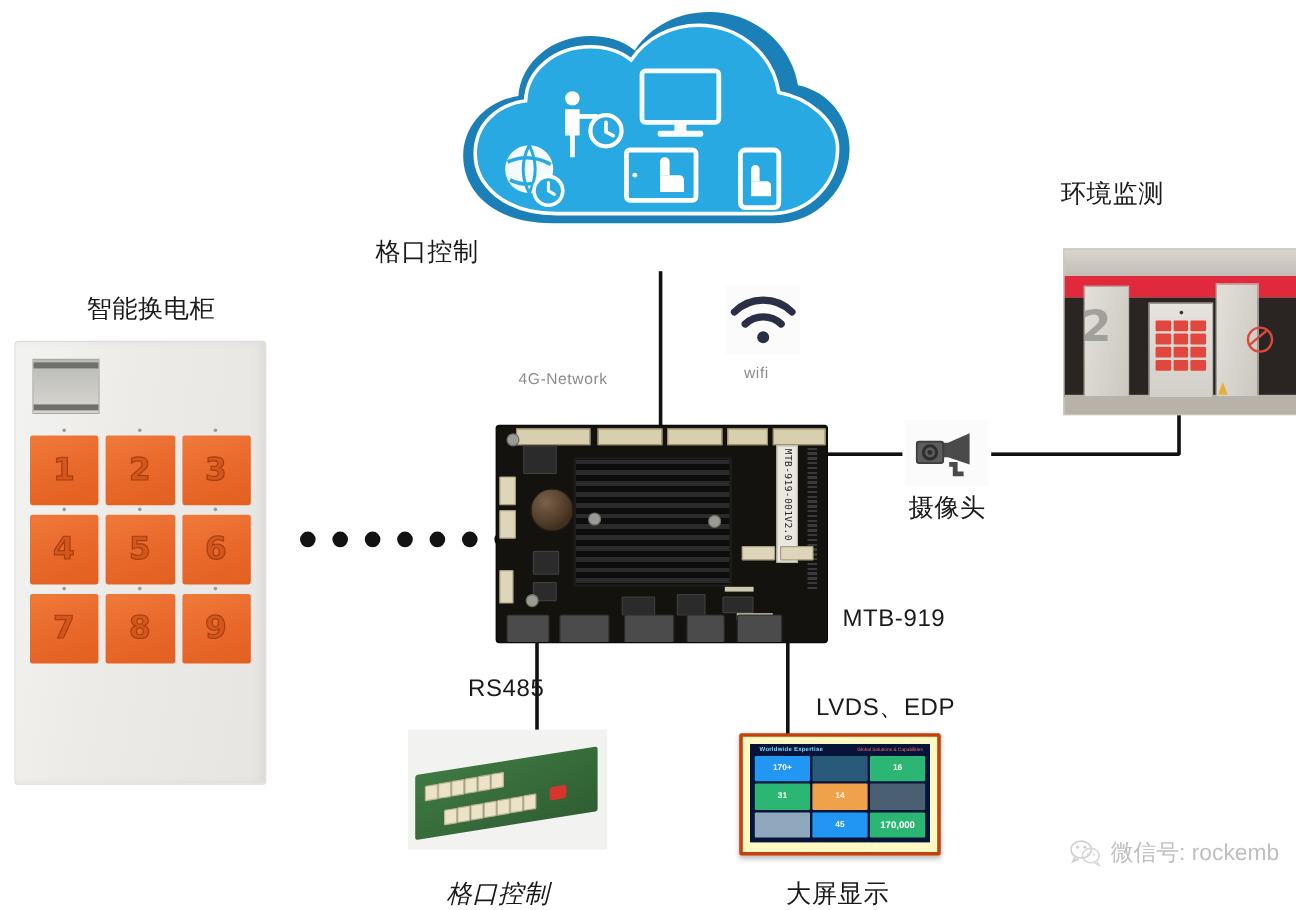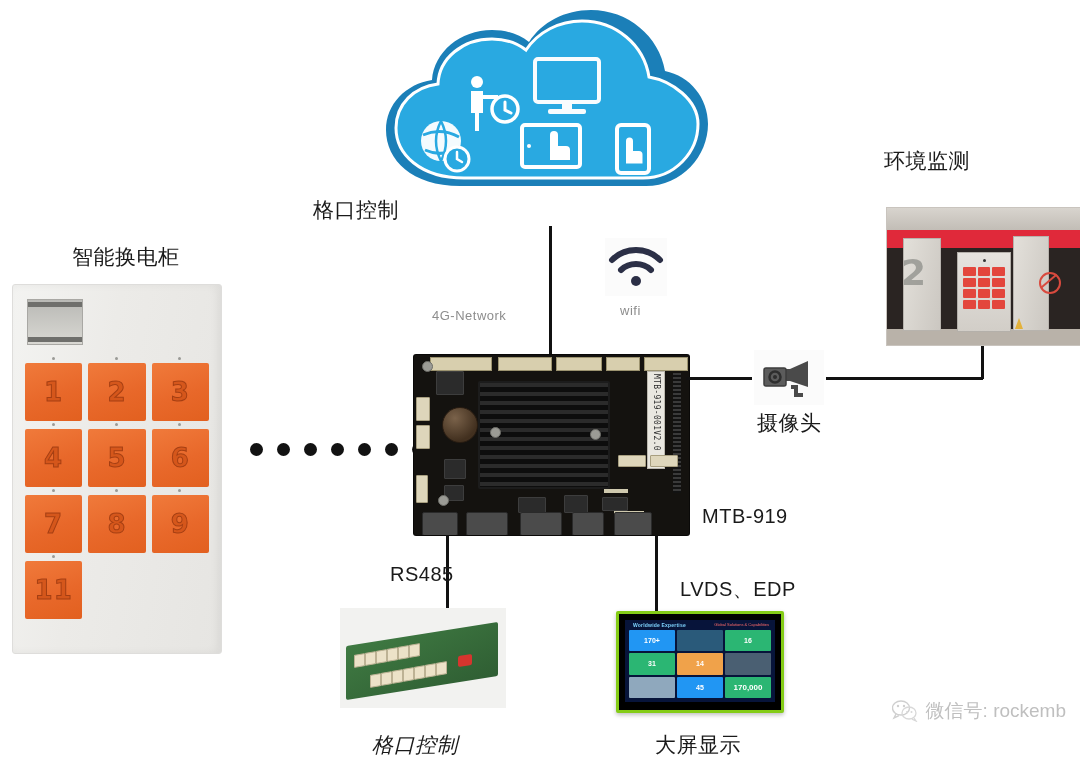--- a/index.html
+++ b/index.html
@@ -127,21 +127,21 @@
     transform:skewY(-9deg);
   }
   .lockbd .red{
     position:absolute;left:118px;top:47px;width:14px;height:11px;background:#d6352e;border-radius:2px;
     transform:skewY(-9deg);
   }
 
   
   .tv{
     position:absolute;left:616px;top:611px;width:162px;height:96px;
-    background:#000000;border:3px solid #84cc16;border-radius:2px;
+    background:#fef9c3;border:3px solid #c2410c;border-radius:2px;
     box-shadow:0 2px 4px rgba(0,0,0,.25);
     overflow:hidden;
   }
   .tv-inner{
     position:absolute;left:6px;top:6px;right:6px;bottom:8px;
     background:#07143a;
     display:grid;grid-template-columns:repeat(3,1fr);grid-template-rows:repeat(3,1fr);
     gap:2px;padding:10px 4px 4px 4px;box-sizing:border-box;
   }
   .tile{border-radius:1px;font-size:7px;color:#fff;display:flex;align-items:center;justify-content:center;font-weight:700;}
@@ -273,23 +273,20 @@
           <span>6</span>
         </div>
       <div class="locker">
           <span>7</span>
         </div>
       <div class="locker">
           <span>8</span>
         </div>
       <div class="locker">
           <span>9</span>
-        </div>
-      <div class="locker">
-          <span>11</span>
         </div>
     </div>
   </div>
 
   <div class="dots" style="left:250px;top:443px;">
     <i></i>
       <i></i>
       <i></i>
       <i></i>
       <i></i>

